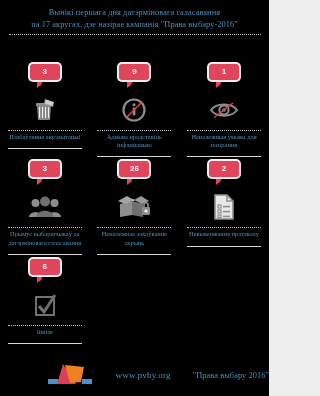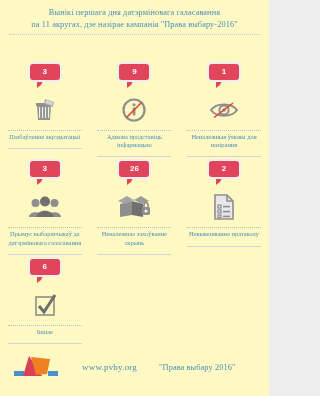--- a/index.html
+++ b/index.html
@@ -11,21 +11,21 @@
     height: 396px;
     background: #eeeeee;
     font-family: "Liberation Serif", serif;
     overflow: hidden;
     position: relative;
   }
   .page {
     width: 269px;
     height: 396px;
     position: relative;
-    background: #fef9c3;
+    background: #000000;
     box-sizing: border-box;
   }
 
   
   .title-block {
     padding: 7px 8px 0 8px;
     text-align: center;
   }
   .title-line {
     color: #4a90ba;
@@ -125,25 +125,26 @@
     width: 74px;
     height: 1px;
     background: #d5d5d5;
     margin-top: 7px;
   }
 
   
   .footer {
     position: absolute;
     left: 0;
-    bottom: 8px;
+    bottom: 0;
     width: 269px;
     height: 42px;
     display: flex;
     align-items: center;
+    justify-content: flex-end;
   }
   .footer-logo {
     margin-left: 12px;
     width: 48px;
     height: 26px;
     position: relative;
   }
   .footer-url {
     color: #4a90ba;
     font-size: 9px;
@@ -157,21 +158,21 @@
     letter-spacing: 0.1px;
   }
 </style>
 </head>
 <body>
 
 <div class="page">
 
   <div class="title-block">
     <div class="title-line">Вынікі першага дня датэрміновага галасавання</div>
-    <div class="title-line">па 11 акругах, дзе назірае кампанія "Права выбару-2016"</div>
+    <div class="title-line">па 17 акругах, дзе назірае кампанія "Права выбару-2016"</div>
     <div class="title-rule"></div>
   </div>
 
   <div class="grid">
 
     <div class="row">
 
       <div class="cell">
         <div class="badge-wrap">
           <div class="badge">3</div>

